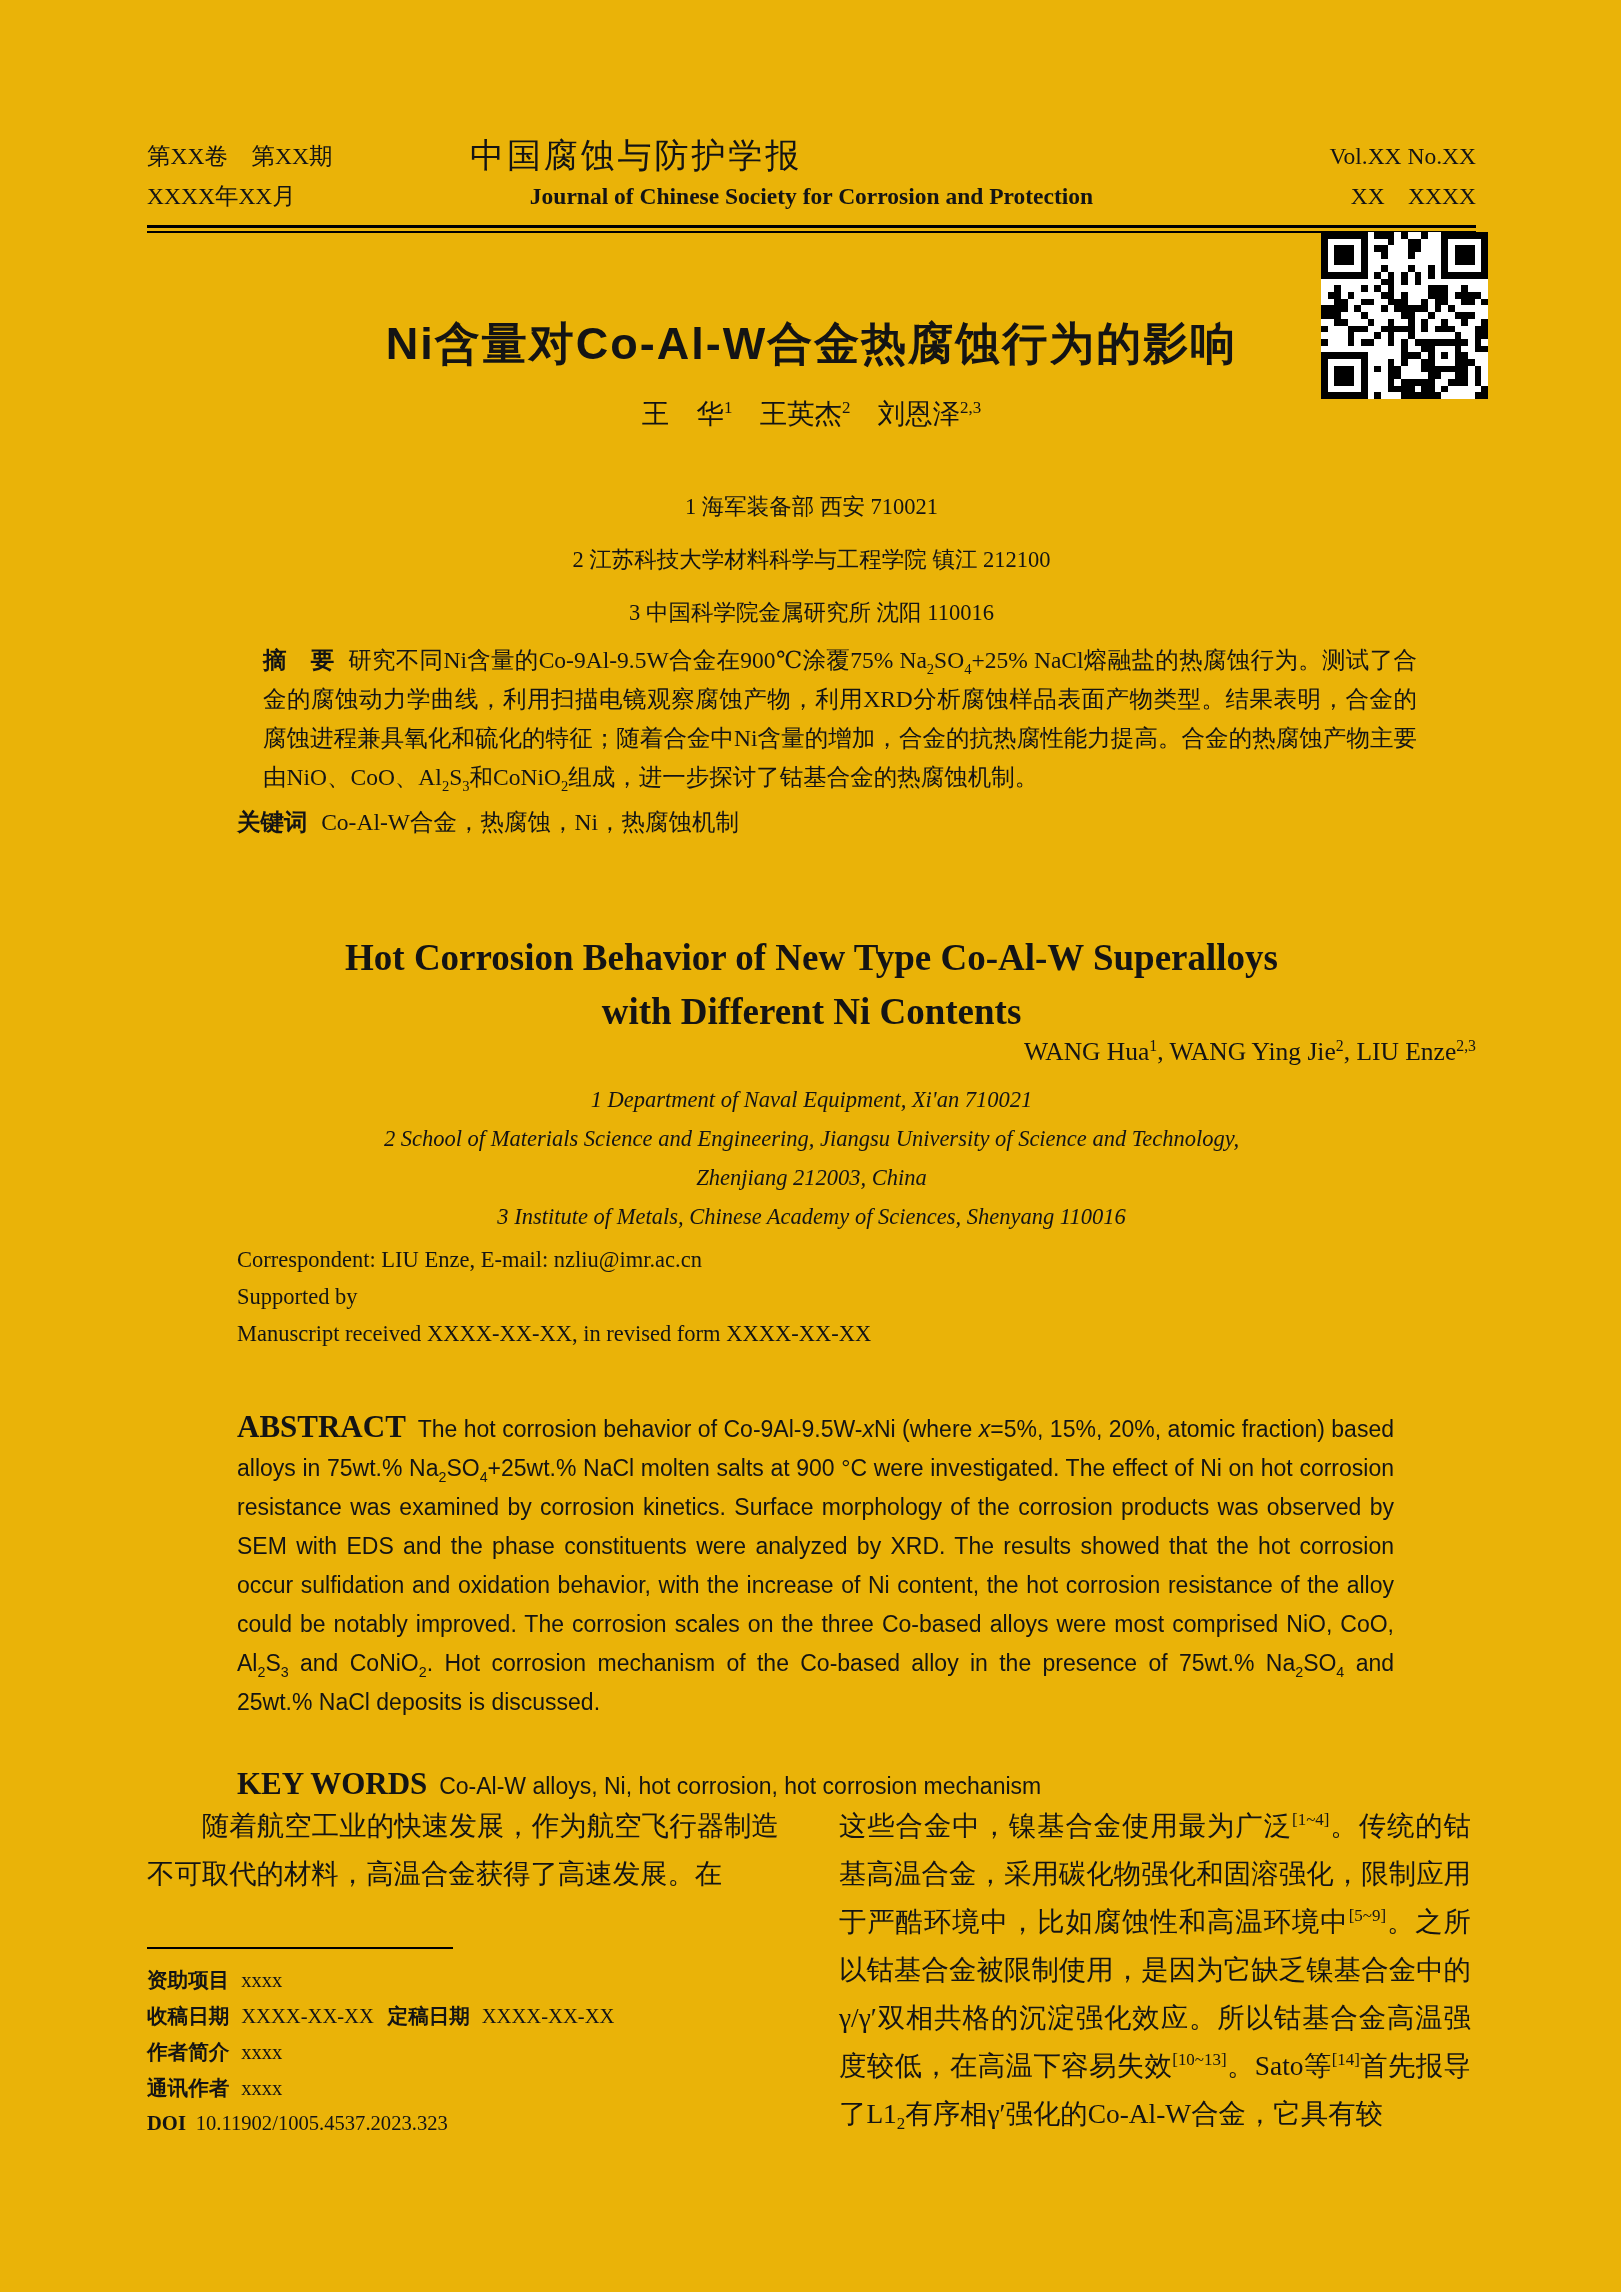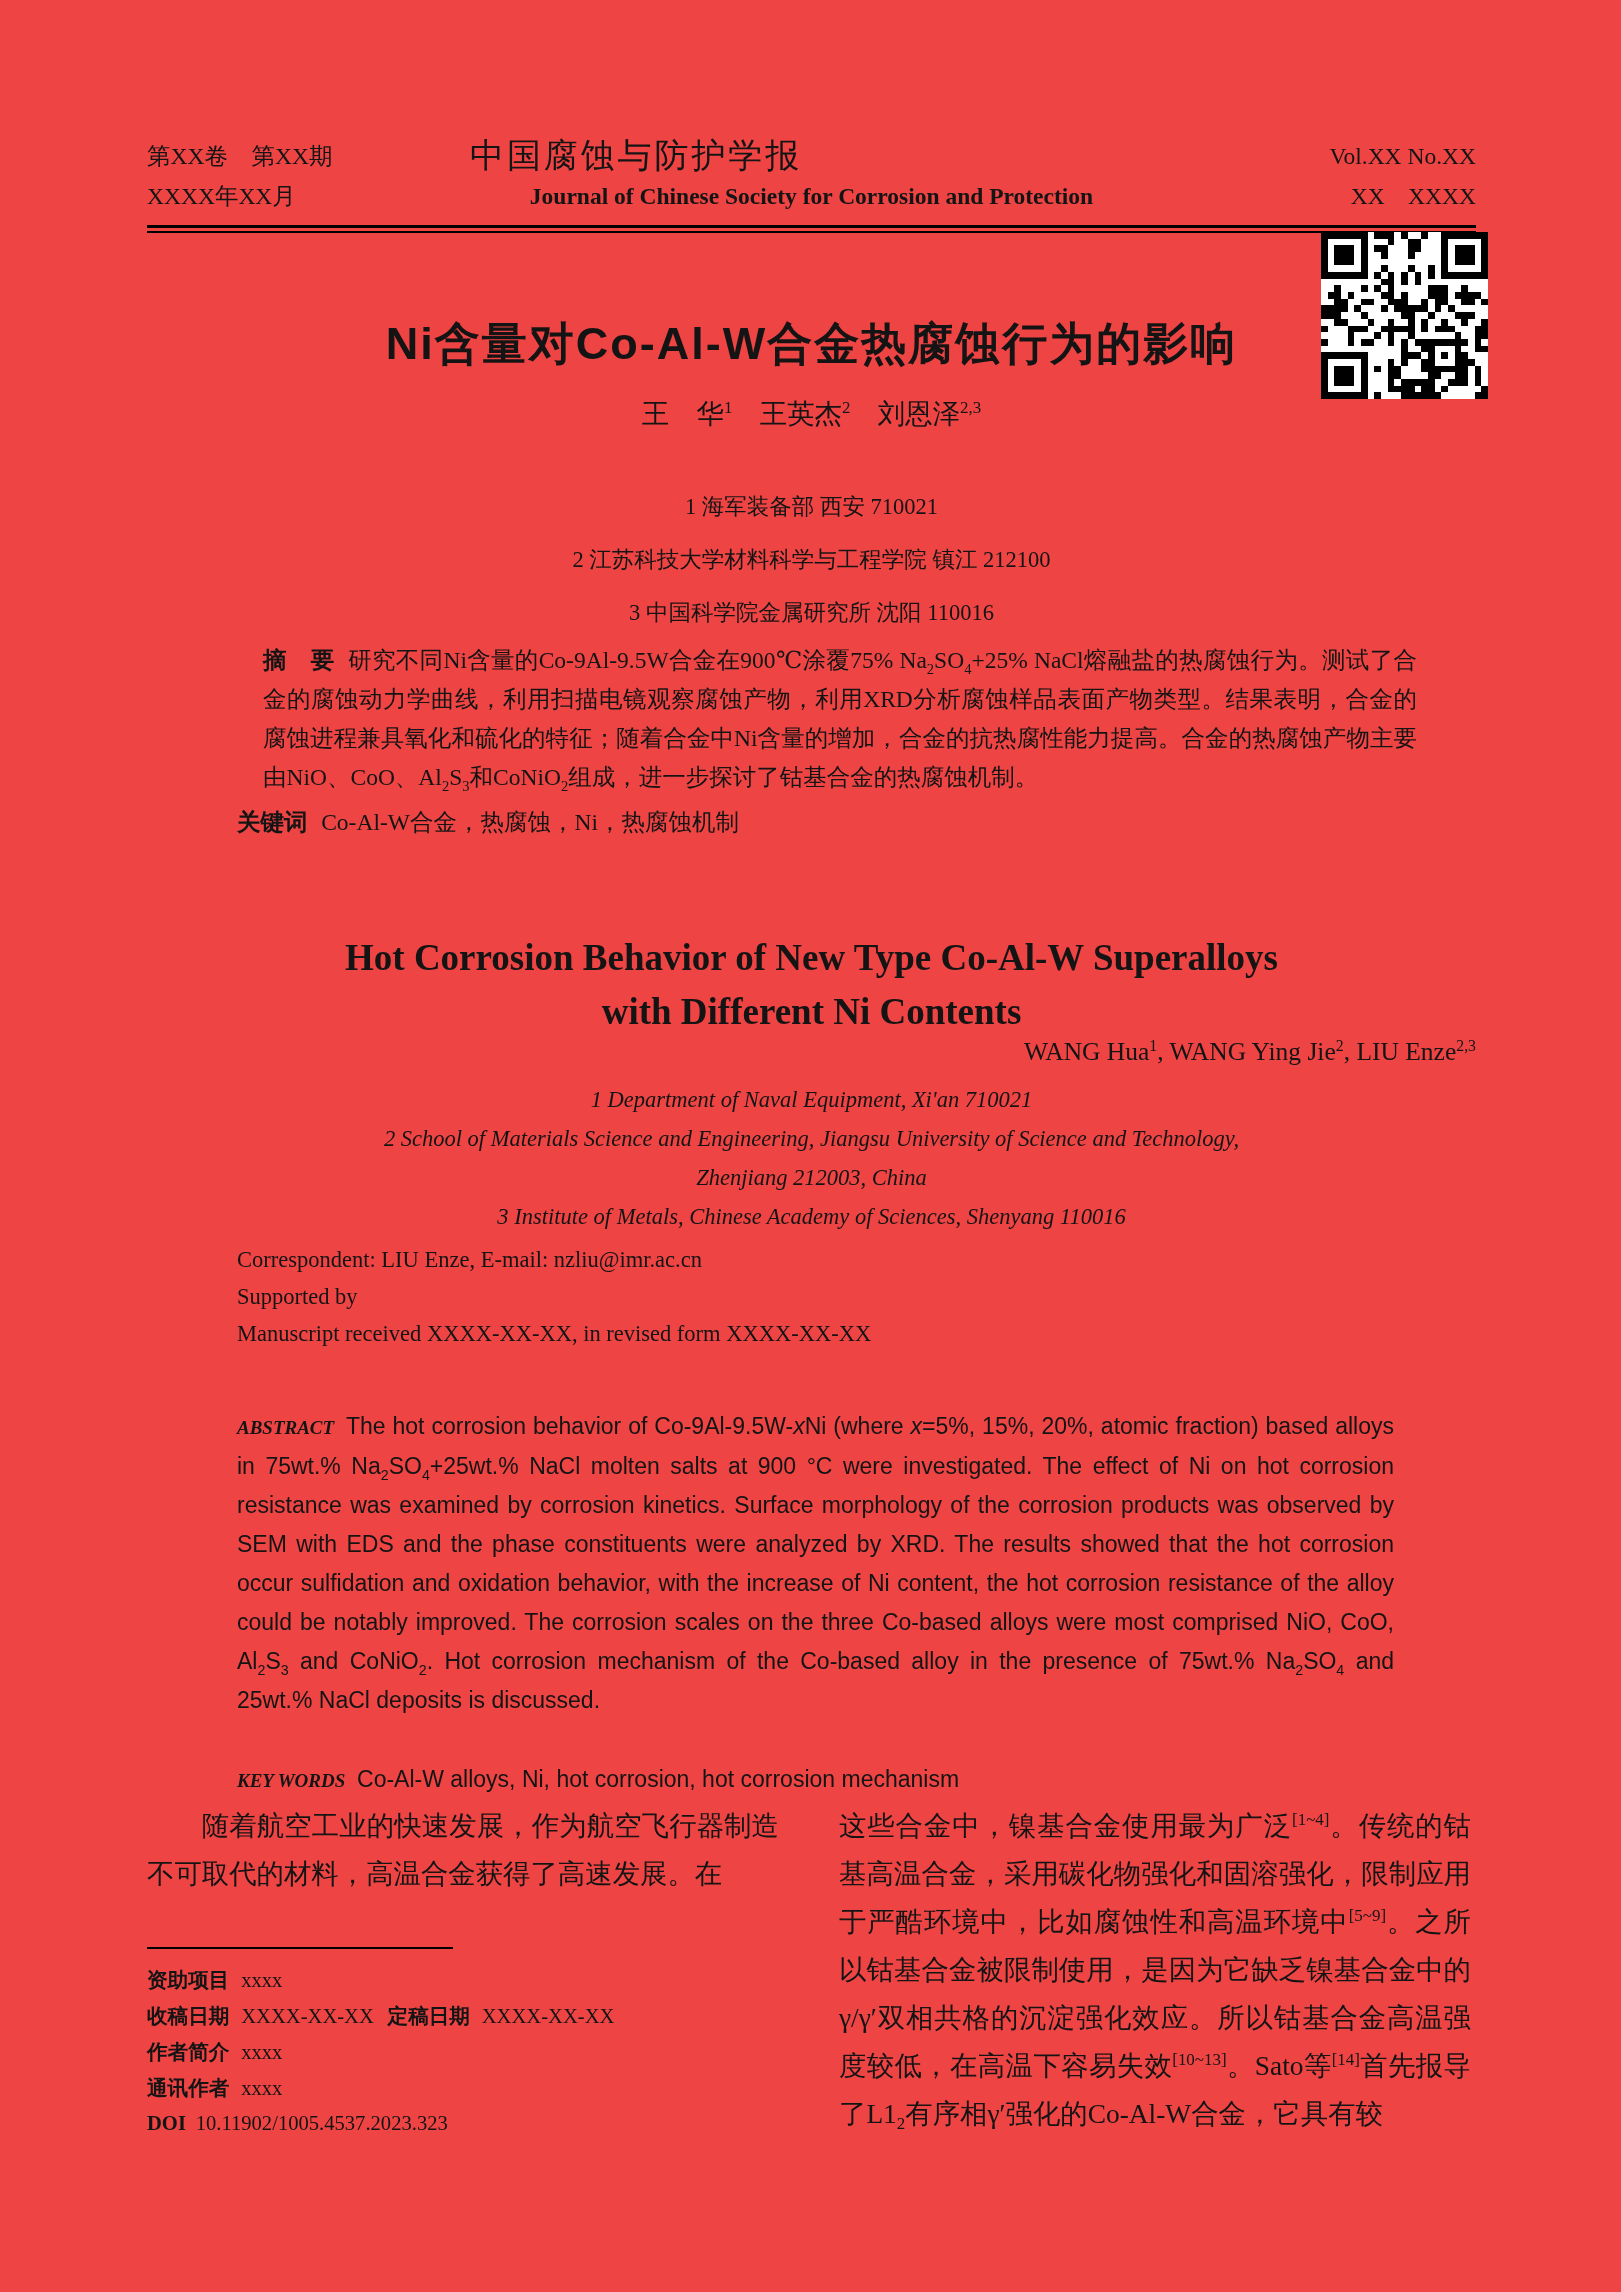--- a/index.html
+++ b/index.html
@@ -1,17 +1,17 @@
 <!DOCTYPE html>
 <html><head>
 <meta charset="utf-8">
 <style>
   html,body{margin:0;padding:0;background:#9a9a9a;}
   .page{
-    position:relative;width:1621px;height:2293px;background:#ef4444;
+    position:relative;width:1621px;height:2293px;background:#eab308;
     margin:0 auto;color:#141414;
     font-family:"Liberation Serif","DejaVu Serif",serif;
     overflow:hidden;
   }
   .abs{position:absolute;}
   sup{font-size:0.62em;line-height:0;}
   sub{font-size:0.62em;line-height:0;}
 
   
   .masthead{top:133px;left:147px;width:1329px;}
@@ -47,21 +47,21 @@
   .en-title{top:900px;left:147px;width:1329px;text-align:center;
     font-weight:bold;font-size:37px;line-height:54px;}
   .en-authors{top:1037px;left:147px;width:1329px;text-align:right;font-size:25.5px;}
   .en-affils{top:1080px;left:147px;width:1329px;text-align:center;
     font-style:italic;font-size:22.5px;line-height:39px;}
   .en-contact{top:1241px;left:237px;width:1157px;font-size:22.5px;line-height:37px;}
 
   .en-abstract{top:1384px;left:237px;width:1157px;
     font-family:"Liberation Sans","DejaVu Sans",sans-serif;
     font-size:23px;line-height:39px;text-align:justify;}
-  .lbl-en{font-family:"Liberation Serif","DejaVu Serif",serif;font-weight:bold;font-size:19px;padding-right:11.8px;font-style:italic;}
+  .lbl-en{font-family:"Liberation Serif","DejaVu Serif",serif;font-weight:bold;font-size:31px;padding-right:11.8px;}
   .en-keywords{top:1743px;left:237px;width:1157px;
     font-family:"Liberation Sans","DejaVu Sans",sans-serif;font-size:23px;}
 
   
   .col{top:1802px;width:632px;font-size:27.4px;line-height:48px;
     text-align:justify;text-justify:inter-ideograph;}
   .col p{margin:0;}
   .col-left{left:147px;}
   .col-left p{text-indent:2em;}
   .col-right{left:839px;}

